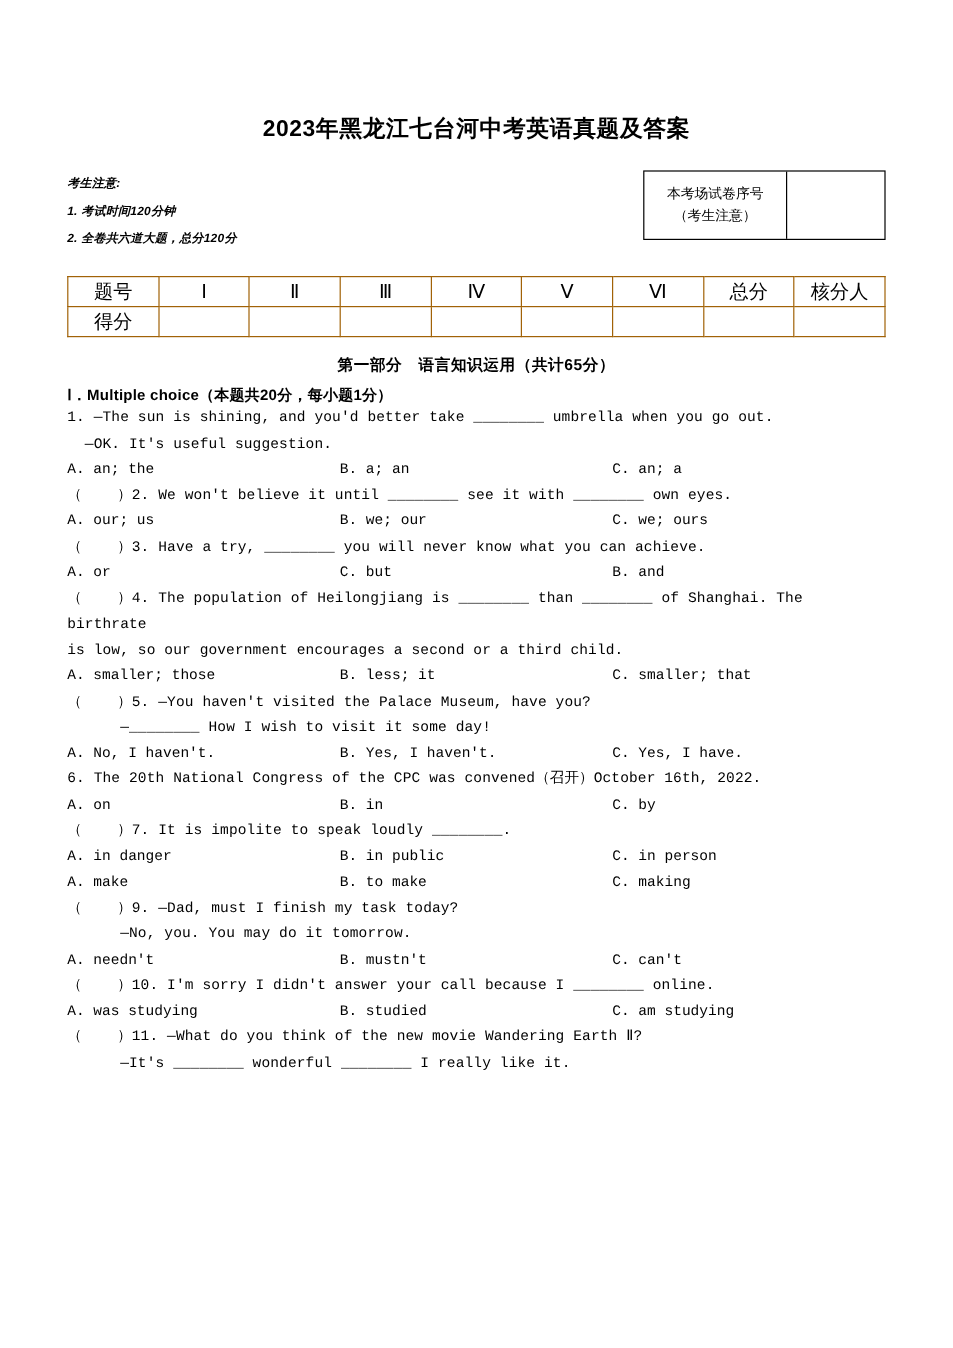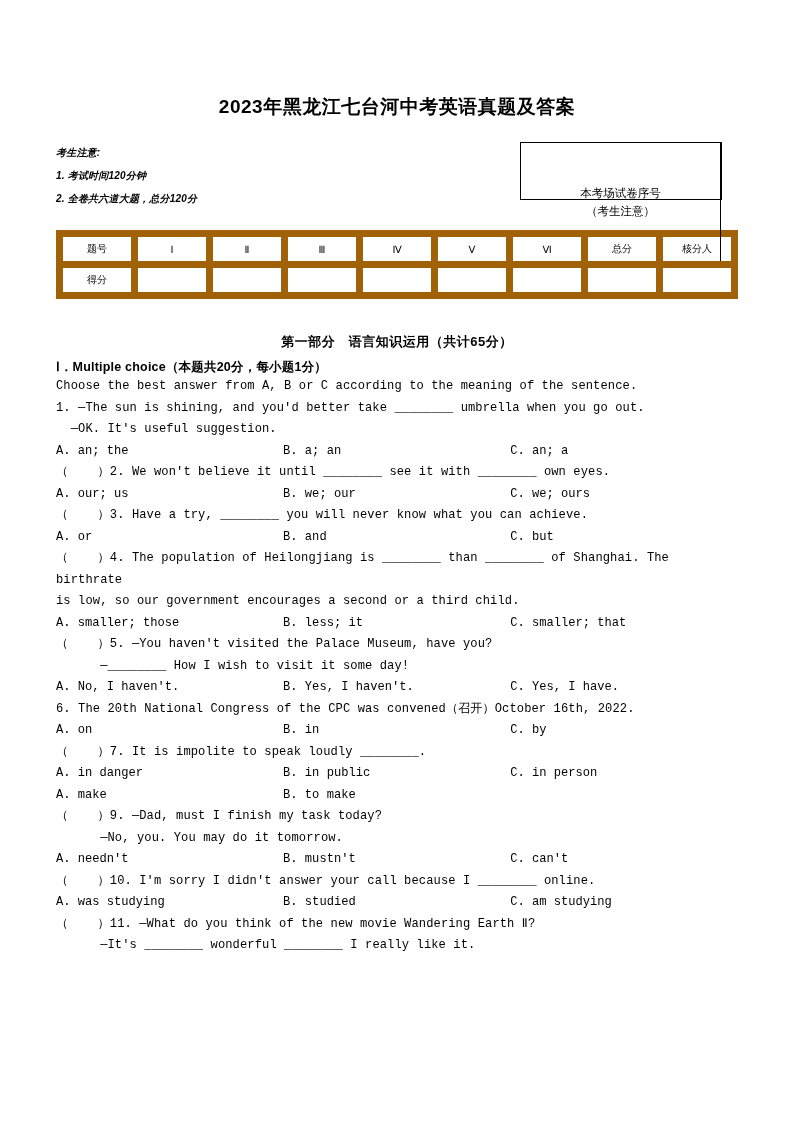--- a/index.html
+++ b/index.html
@@ -36,27 +36,26 @@
   .notice-line {
     font-family: "Liberation Sans", sans-serif;
     font-weight: bold;
     font-size: 10px;
     margin-bottom: 9px;
     letter-spacing: 0.2px;
     font-style: italic;
   }
   .examhall-box {
     position: absolute;
-    right: 16px;
+    right: 0;
     top: -4px;
     width: 200px;
     border: 1px solid #000;
     display: flex;
     height: 56px;
-    flex-direction: column;
   }
   .examhall-left {
     flex: 0 0 118px;
     border-right: 1px solid #000;
     display: flex;
     flex-direction: column;
     justify-content: center;
     align-items: center;
     font-family: "Liberation Sans", sans-serif;
     font-size: 11.5px;
@@ -65,36 +64,36 @@
   .examhall-right {
     flex: 1;
   }
   .score-table {
     margin-top: 24px;
     border-collapse: collapse;
     width: 100%;
     table-layout: fixed;
   }
   .score-table td {
-    border: 7px solid #a16207;
+    border: 1px solid #a16207;
     height: 22px;
     text-align: center;
-    font-family: Liberation Serif, serif;
-    font-size: 10px;
+    font-family: Liberation Mono, monospace;
+    font-size: 16px;
     padding: 1px 0;
   }
   .score-table td.hdr {
     font-weight: normal;
   }
   .part-title {
     text-align: center;
     font-family: "Liberation Sans", sans-serif;
     font-weight: bold;
     font-size: 13px;
-    margin-top: 34px;
+    margin-top: 14px;
     letter-spacing: 0.5px;
   }
   .section-title {
     font-family: "Liberation Sans", sans-serif;
     font-weight: bold;
     font-size: 12.5px;
     margin-top: 8px;
     letter-spacing: 0.2px;
   }
   .mono {
@@ -160,21 +159,20 @@
       <td></td>
     </tr>
   </tbody>
     </table>
 
   <div class="part-title">第一部分　语言知识运用（共计65分）</div>
   <div class="section-title">Ⅰ．Multiple choice（本题共20分，每小题1分）</div>
 
   <div class="mono">
 
-    <div class="q-line">Choose the best answer from A, B or C according to the meaning of the sentence.</div>
 
     <div>
       <div class="q-line">1. —The sun is shining, and you'd better take ________ umbrella when you go out.</div>
       <div class="q-line">  —OK. It's useful suggestion.</div>
       <div class="opt-row">
         <span class="o">A. an; the</span>
         <span class="o">B. a; an</span>
         <span class="o">C. an; a</span>
       </div>
     </div>
@@ -185,22 +183,22 @@
         <span class="o">A. our; us</span>
         <span class="o">B. we; our</span>
         <span class="o">C. we; ours</span>
       </div>
     </div>
 
     <div>
       <div class="q-line">（    ）3. Have a try, ________ you will never know what you can achieve.</div>
       <div class="opt-row">
         <span class="o">A. or</span>
+        <span class="o">C. but</span>
         <span class="o">B. and</span>
-        <span class="o">C. but</span>
       </div>
     </div>
 
     <div>
       <div class="q-line">（    ）4. The population of Heilongjiang is ________ than ________ of Shanghai. The birthrate</div>
       <div class="q-line">is low, so our government encourages a second or a third child.</div>
       <div class="opt-row">
         <span class="o">A. smaller; those</span>
         <span class="o">B. less; it</span>
         <span class="o">C. smaller; that</span>
@@ -232,20 +230,21 @@
         <span class="o">A. in danger</span>
         <span class="o">B. in public</span>
         <span class="o">C. in person</span>
       </div>
     </div>
 
     <div>
       <div class="opt-row">
         <span class="o">A. make</span>
         <span class="o">B. to make</span>
+        <span class="o">C. making</span>
       </div>
     </div>
 
     <div>
       <div class="q-line">（    ）9. —Dad, must I finish my task today?</div>
       <div class="q-line">      —No, you. You may do it tomorrow.</div>
       <div class="opt-row">
         <span class="o">A. needn't</span>
         <span class="o">B. mustn't</span>
         <span class="o">C. can't</span>

